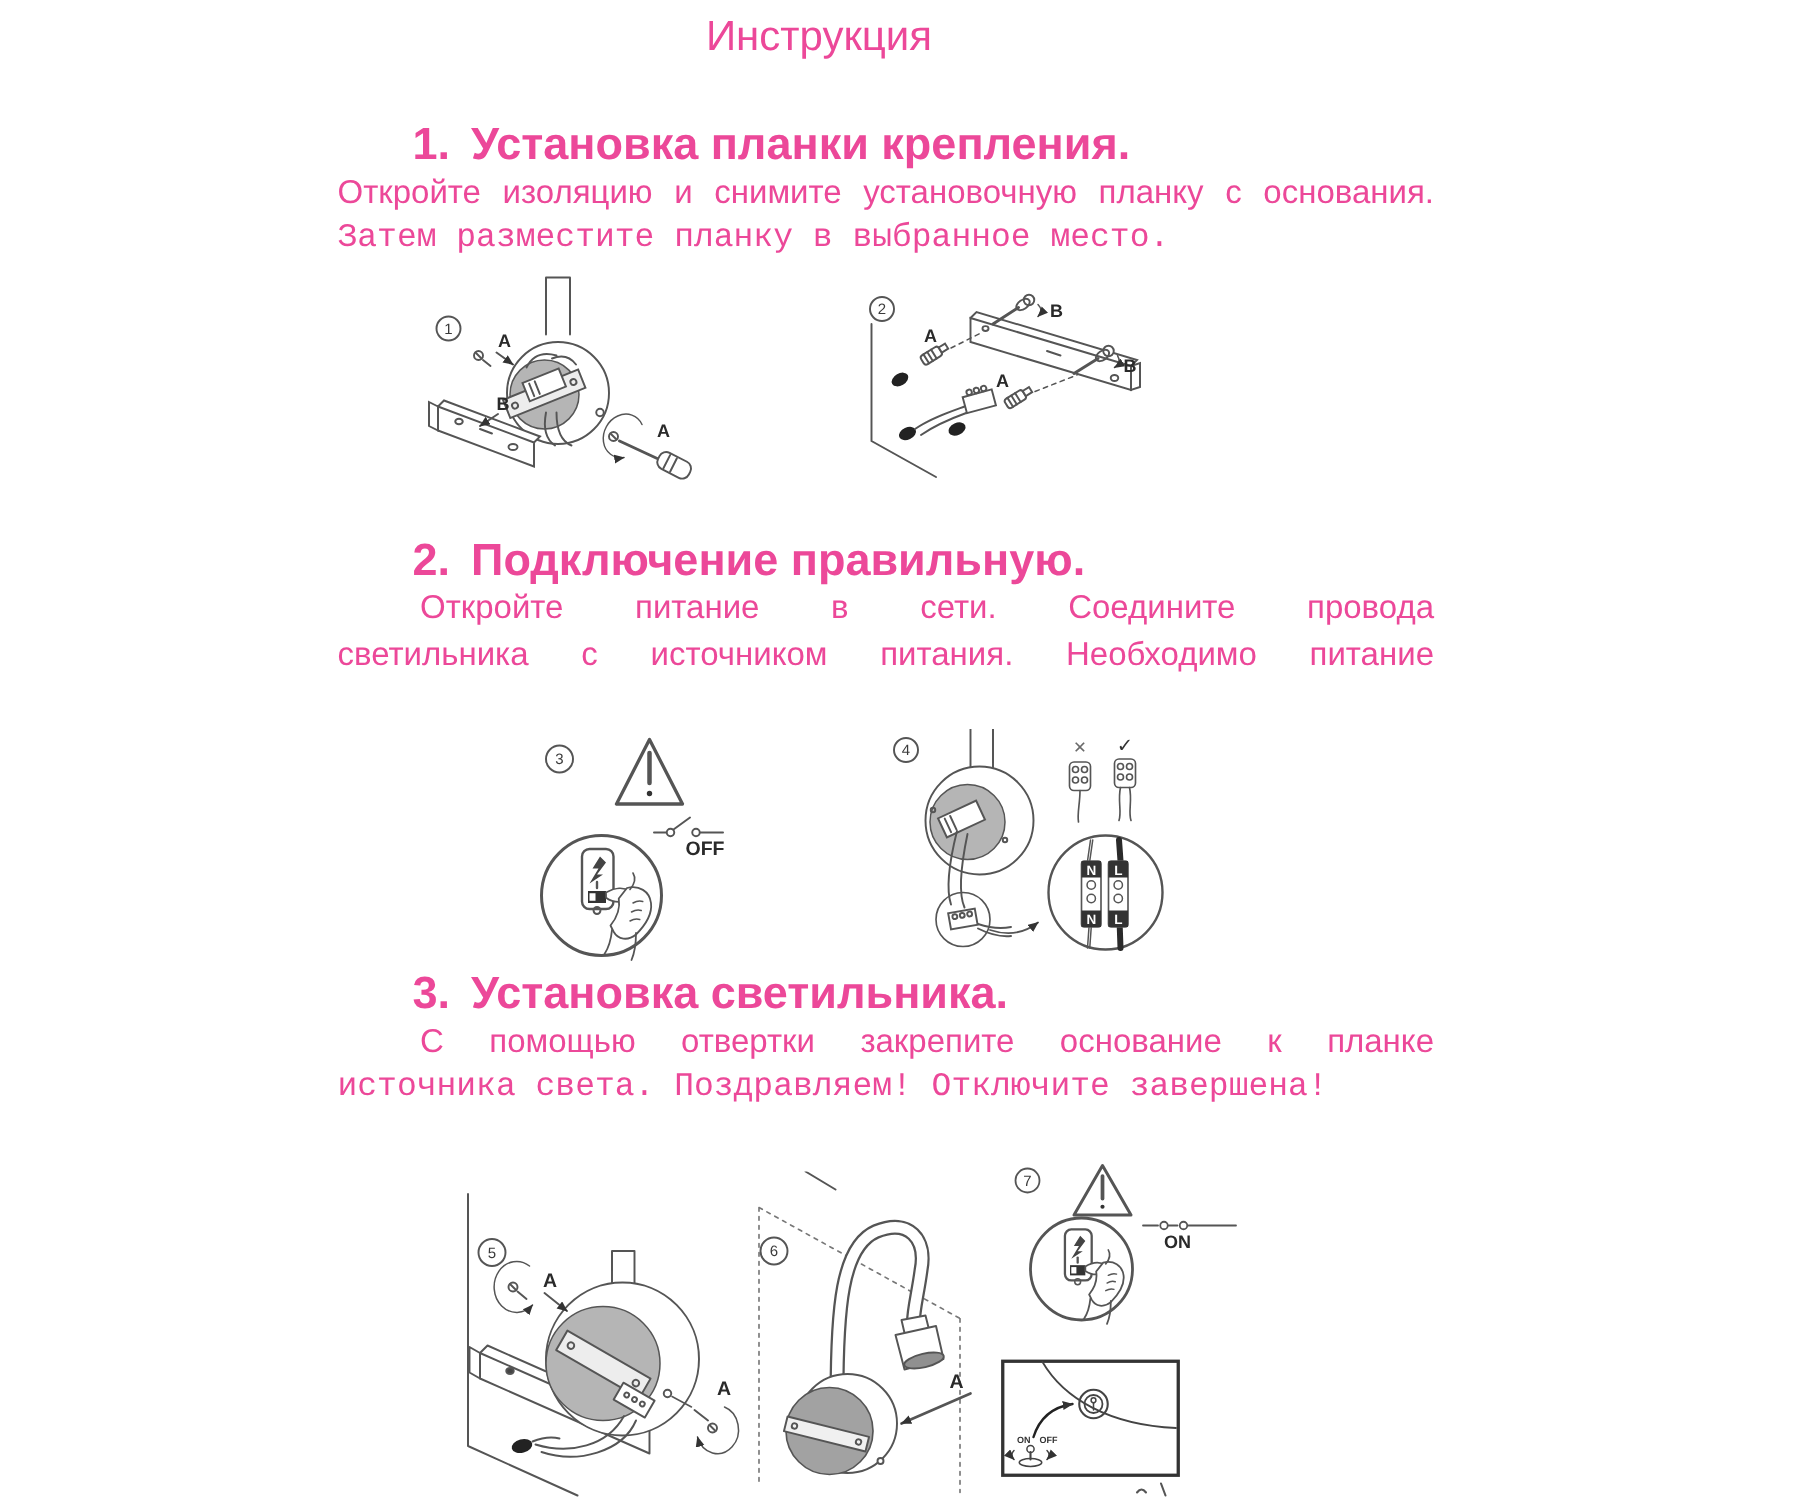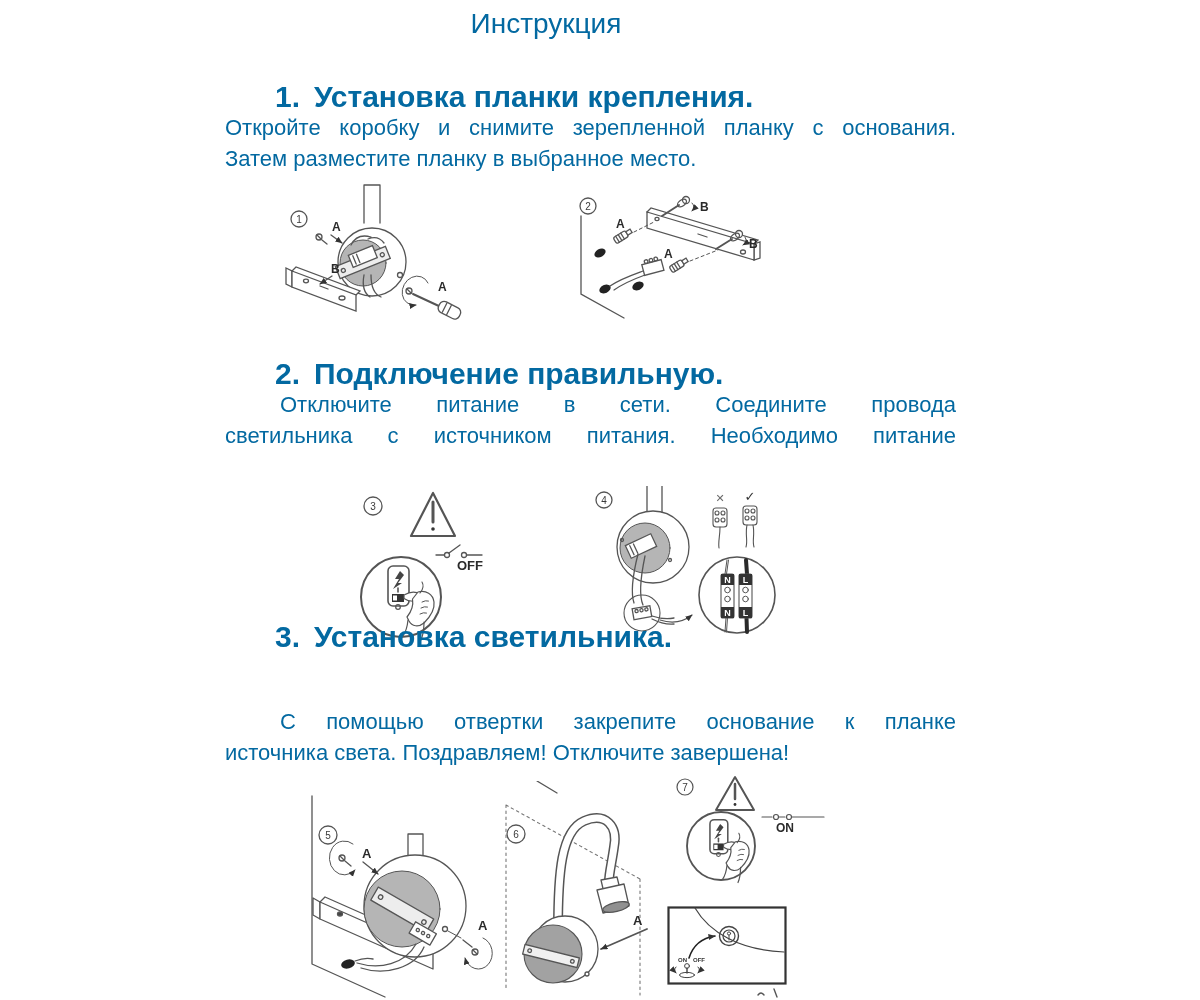--- a/index.html
+++ b/index.html
@@ -1,23 +1,23 @@
 <!DOCTYPE html>
 <html><head>
 <meta charset="utf-8">
 <style>
   html,body{margin:0;padding:0;background:#ffffff;}
   .page{position:relative;width:1200px;height:1000px;background:#fff;overflow:hidden;
-        font-family:"Liberation Sans",sans-serif;color:#0369a1;}
+        font-family:"Liberation Sans",sans-serif;color:#ec4899;}
   .title{position:absolute;top:8px;left:0;width:1092px;text-align:center;font-size:28px;}
   .heading{position:absolute;left:275px;font-size:30px;font-weight:bold;white-space:nowrap;}
   .heading .num{display:inline-block;margin-right:14px;}
   .para{position:absolute;left:225px;width:731px;font-size:22px;line-height:31px;}
   .jline{text-align:justify;text-align-last:justify;}
-  .jlast{text-align:right;text-align-last:left;}
+  .jlast{text-align:right;text-align-last:left;font-family:Liberation Mono, monospace;}
   .ind{text-indent:55px;}
   .fig{position:absolute;}
   svg{display:block;}
   svg text{font-family:"Liberation Sans","DejaVu Sans",sans-serif;}
   .figlabel{font-weight:bold;font-size:12px;fill:#2a2a2a;}
   .figlabel13{font-weight:bold;font-size:13px;fill:#2a2a2a;}
   .badge-t{font-size:10px;fill:#3a3a3a;text-anchor:middle;}
   .nl{font-weight:bold;font-size:9px;fill:#ffffff;text-anchor:middle;}
   .mark{font-size:11px;fill:#6a6a6a;text-anchor:middle;}
   .markok{font-size:13px;fill:#333;text-anchor:middle;font-weight:bold;}
@@ -35,21 +35,21 @@
       </marker>
     </defs>
   </svg>
 
   <div class="title">Инструкция</div>
 
   <div class="heading" style="top:80px">
     <span class="num">1.</span><span>Установка планки крепления.</span>
   </div>
   <div class="para" style="top:112px">
-    <div class="jline">Откройте коробку и снимите зерепленной планку с основания.</div>
+    <div class="jline">Откройте изоляцию и снимите установочную планку с основания.</div>
     <div class="jlast">Затем разместите планку в выбранное место.</div>
   </div>
 
   <svg class="fig" style="left:278px;top:183px" width="200" height="140" viewBox="0 0 200 140">
     <g stroke="#555" stroke-width="1.3" fill="none" stroke-linecap="round">
       <circle cx="21" cy="36" r="8"></circle>
       <text x="21" y="39.5" class="badge-t" stroke="none">1</text>
       <path d="M86,2 h16 M86,2 V40 M102,2 V40"></path>
       <circle cx="94" cy="79" r="34" fill="#fff"></circle>
       <circle cx="85" cy="80" r="23" fill="#b5b5b5" stroke-width="1"></circle>
@@ -134,21 +134,21 @@
     <text x="58" y="42" class="figlabel">A</text>
     <text x="106" y="72" class="figlabel">A</text>
     <text x="142" y="25" class="figlabel">B</text>
     <text x="191" y="62" class="figlabel">B</text>
   </svg>
 
   <div class="heading" style="top:357px">
     <span class="num">2.</span><span>Подключение правильную.</span>
   </div>
   <div class="para" style="top:389px">
-    <div class="jline ind">Отключите питание в сети. Соедините провода</div>
+    <div class="jline ind">Откройте питание в сети. Соедините провода</div>
     <div class="jline">светильника с источником питания. Необходимо питание</div>
   </div>
 
   <svg class="fig" style="left:338px;top:486px" width="180" height="160" viewBox="0 0 180 160">
     <g stroke="#555" stroke-width="1.3" fill="none" stroke-linecap="round" stroke-linejoin="round">
       <circle cx="35" cy="20" r="9"></circle>
       <text x="35" y="23.5" class="badge-t" stroke="none">3</text>
       <path d="M95,7 L73,50 L117,50 Z" stroke-width="2.2"></path>
       <path d="M95,16 V36" stroke-width="3"></path>
       <circle cx="95" cy="43" r="1.8" fill="#333" stroke="none"></circle>
@@ -229,24 +229,24 @@
       </g>
     </g>
     <text x="134" y="16" class="mark">✕</text>
     <text x="164" y="15" class="markok">✓</text>
     <text x="141.5" y="97" class="nl">N</text>
     <text x="141.5" y="130" class="nl">N</text>
     <text x="159.5" y="97" class="nl">L</text>
     <text x="159.5" y="130" class="nl">L</text>
   </svg>
 
-  <div class="heading" style="top:620px">
+  <div class="heading" style="top:646px">
     <span class="num">3.</span><span>Установка светильника.</span>
   </div>
-  <div class="para" style="top:706px">
+  <div class="para" style="top:678px">
     <div class="jline ind">С помощью отвертки закрепите основание к планке</div>
     <div class="jlast">источника света. Поздравляем! Отключите завершена!</div>
   </div>
 
   <svg class="fig" style="left:285px;top:782px" width="225" height="218" viewBox="0 0 225 218">
     <g stroke="#555" stroke-width="1.3" fill="none" stroke-linecap="round" stroke-linejoin="round">
       <path d="M27,14 V182 L100,215"></path>
       <circle cx="43" cy="53" r="9"></circle>
       <text x="43" y="56.5" class="badge-t" stroke="none">5</text>
       <path d="M28,116 L35,120 L35,137 L28,133 Z" fill="#fff"></path>

